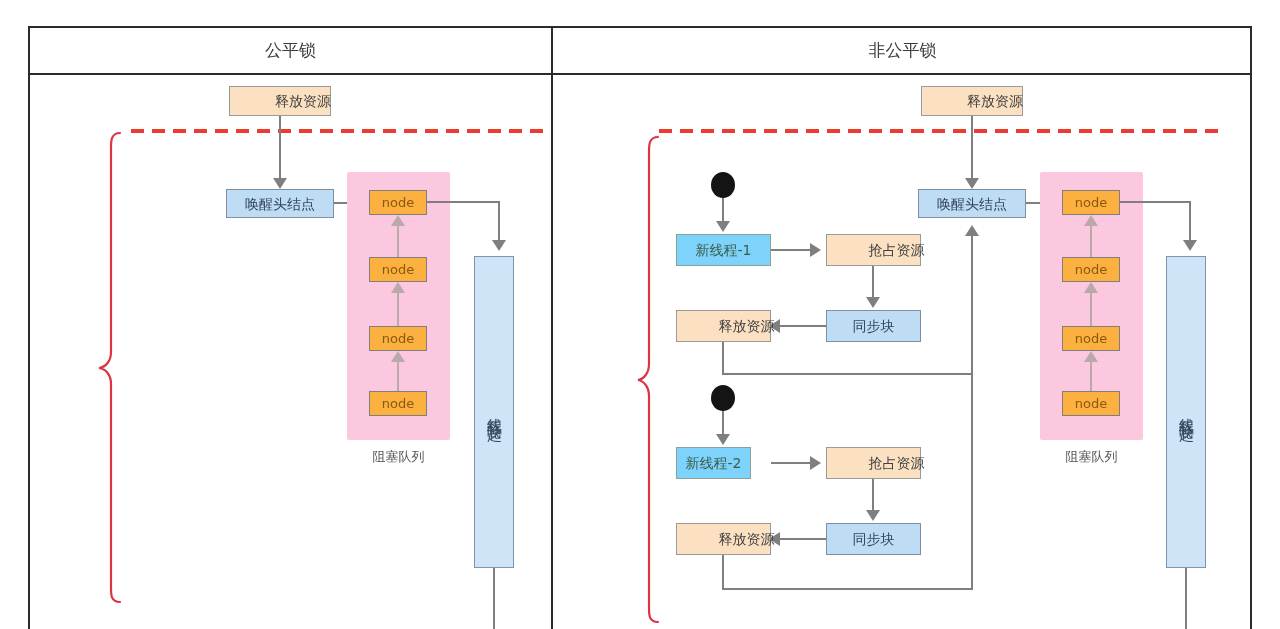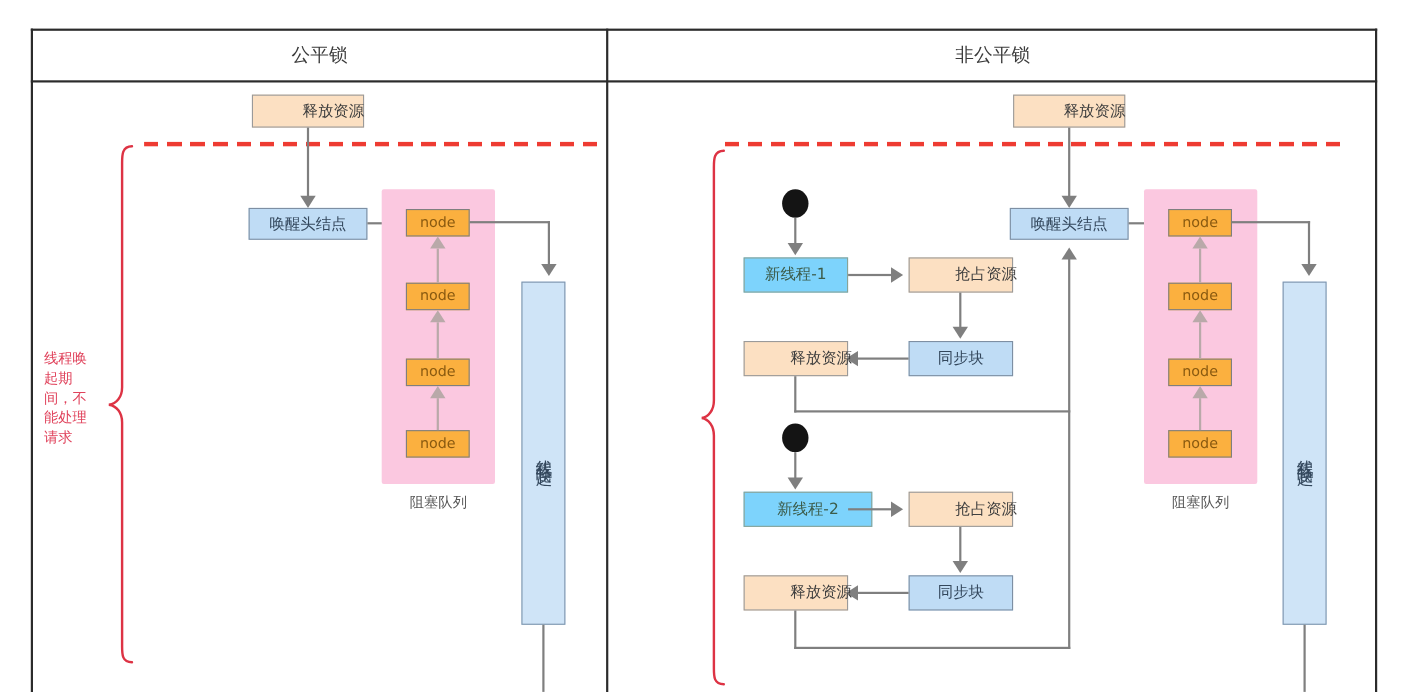--- a/index.html
+++ b/index.html
@@ -195,25 +195,20 @@
   <div class="vbar" style="left:474px; top:256px; width:40px; height:312px;">
     <span>线程唤起</span>
   </div>
   <div class="ln v" style="left:493px; top:568px; height:61px;"></div>
 
   <div class="bracket" style="left:96px; top:130px;">
     <svg width="30" height="475" viewBox="0 0 30 475" fill="none" xmlns="http://www.w3.org/2000/svg">
       <path d="M24 3 C15 3 15 11 15 18 L15 222 C15 231 10 237 3 238 C10 239 15 245 15 254 L15 458 C15 465 15 472 24 472" stroke="#dd3344" stroke-width="2.2" stroke-linecap="round" fill="none"></path>
     </svg>
   </div>
-  <div class="annot" style="left:40px; top:318px; width:58px;">线程唤
-起期
-间，不
-能处理
-请求</div>
 
   <div class="box orange" style="left:921px; top:86px; width:102px; height:30px;">
     <span>释放资源</span>
   </div>
 
   <div class="dashed-red" style="left:659px; top:129px; width:565px;"></div>
 
   <div class="ln v" style="left:971px; top:116px; height:64px;"></div>
   <div class="arrow down" style="left:965px; top:178px;"></div>
 
@@ -286,21 +281,21 @@
     <span>释放资源</span>
   </div>
 
   <div class="ln v" style="left:722px; top:342px; height:33px;"></div>
   <div class="ln h" style="left:722px; top:373px; width:251px;"></div>
 
   <div class="dot" style="left:711px; top:385px;"></div>
   <div class="ln v" style="left:722px; top:411px; height:26px;"></div>
   <div class="arrow down" style="left:716px; top:434px;"></div>
 
-  <div class="box green" style="left:676px; top:447px; width:117px; height:32px;">
+  <div class="box green" style="left:676px; top:447px; width:75px; height:32px;">
     <span>新线程-2</span>
   </div>
 
   <div class="ln h" style="left:771px; top:462px; width:43px;"></div>
   <div class="arrow right" style="left:810px; top:456px;"></div>
 
   <div class="box orange" style="left:826px; top:447px; width:95px; height:32px;">
     <span>抢占资源</span>
   </div>
 

